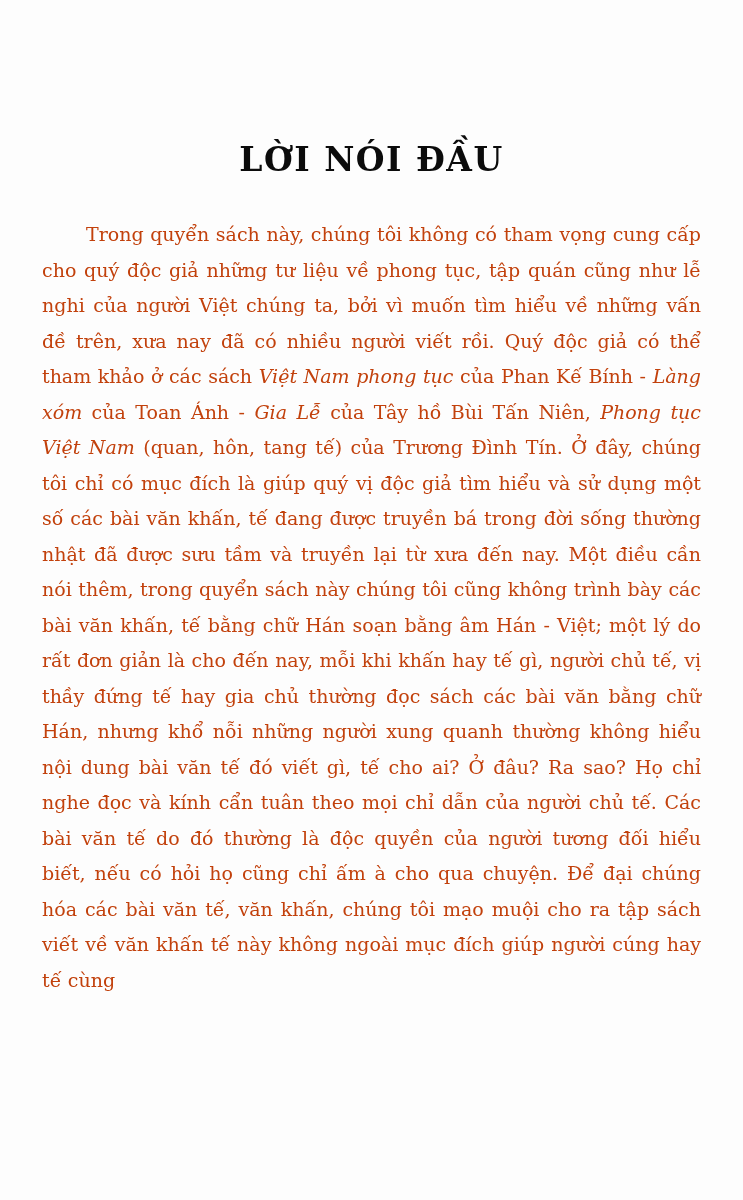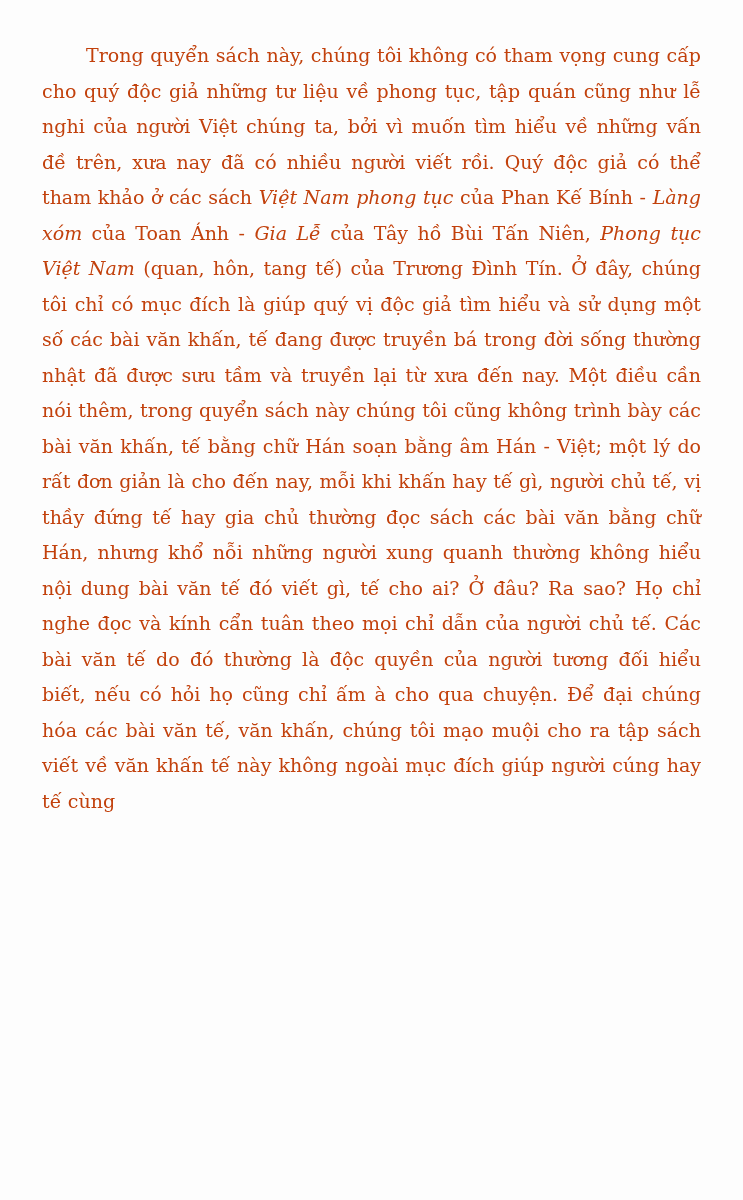--- a/index.html
+++ b/index.html
@@ -51,18 +51,19 @@
   }
   .paragraph-block {
     position: relative;
   }
 </style>
 </head>
 <body>
 
 <div class="page">
 
+  <h1 class="page-title">LỜI NÓI ĐẦU</h1>
 
   <div class="paragraph-block">
     <p class="body-copy"><span class="indent"></span><span>Trong quyển sách này, chúng tôi không có tham vọng cung cấp cho quý độc giả những tư liệu về phong tục, tập quán cũng như lễ nghi của người Việt chúng ta, bởi vì muốn tìm hiểu về những vấn đề trên, xưa nay đã có nhiều người viết rồi. Quý độc giả có thể tham khảo ở các sách </span><span class="it">Việt Nam phong tục</span><span> của Phan Kế Bính - </span><span class="it">Làng xóm</span><span> của Toan Ánh - </span><span class="it">Gia Lễ</span><span> của Tây hồ Bùi Tấn Niên, </span><span class="it">Phong tục Việt Nam</span><span> (quan, hôn, tang tế) của Trương Đình Tín. Ở đây, chúng tôi chỉ có mục đích là giúp quý vị độc giả tìm hiểu và sử dụng một số các bài văn khấn, tế đang được truyền bá trong đời sống thường nhật đã được sưu tầm và truyền lại từ xưa đến nay. Một điều cần nói thêm, trong quyển sách này chúng tôi cũng không trình bày các bài văn khấn, tế bằng chữ Hán soạn bằng âm Hán - Việt; một lý do rất đơn giản là cho đến nay, mỗi khi khấn hay tế gì, người chủ  tế, vị thầy đứng tế hay gia chủ thường đọc sách các bài văn bằng chữ Hán, nhưng khổ nỗi những người xung quanh thường không hiểu nội dung bài văn tế đó viết gì, tế cho ai? Ở đâu? Ra sao? Họ chỉ nghe đọc và kính cẩn tuân theo mọi chỉ dẫn của người chủ tế. Các bài văn tế do đó thường là độc quyền của người tương đối hiểu biết, nếu có hỏi họ cũng chỉ ấm à cho qua chuyện. Để đại chúng hóa các bài văn tế, văn khấn, chúng tôi mạo muội cho ra tập sách viết về văn khấn tế này không ngoài mục đích giúp người cúng hay tế cùng</span></p>
   </div>
 
 </div>
 
 </body></html>

